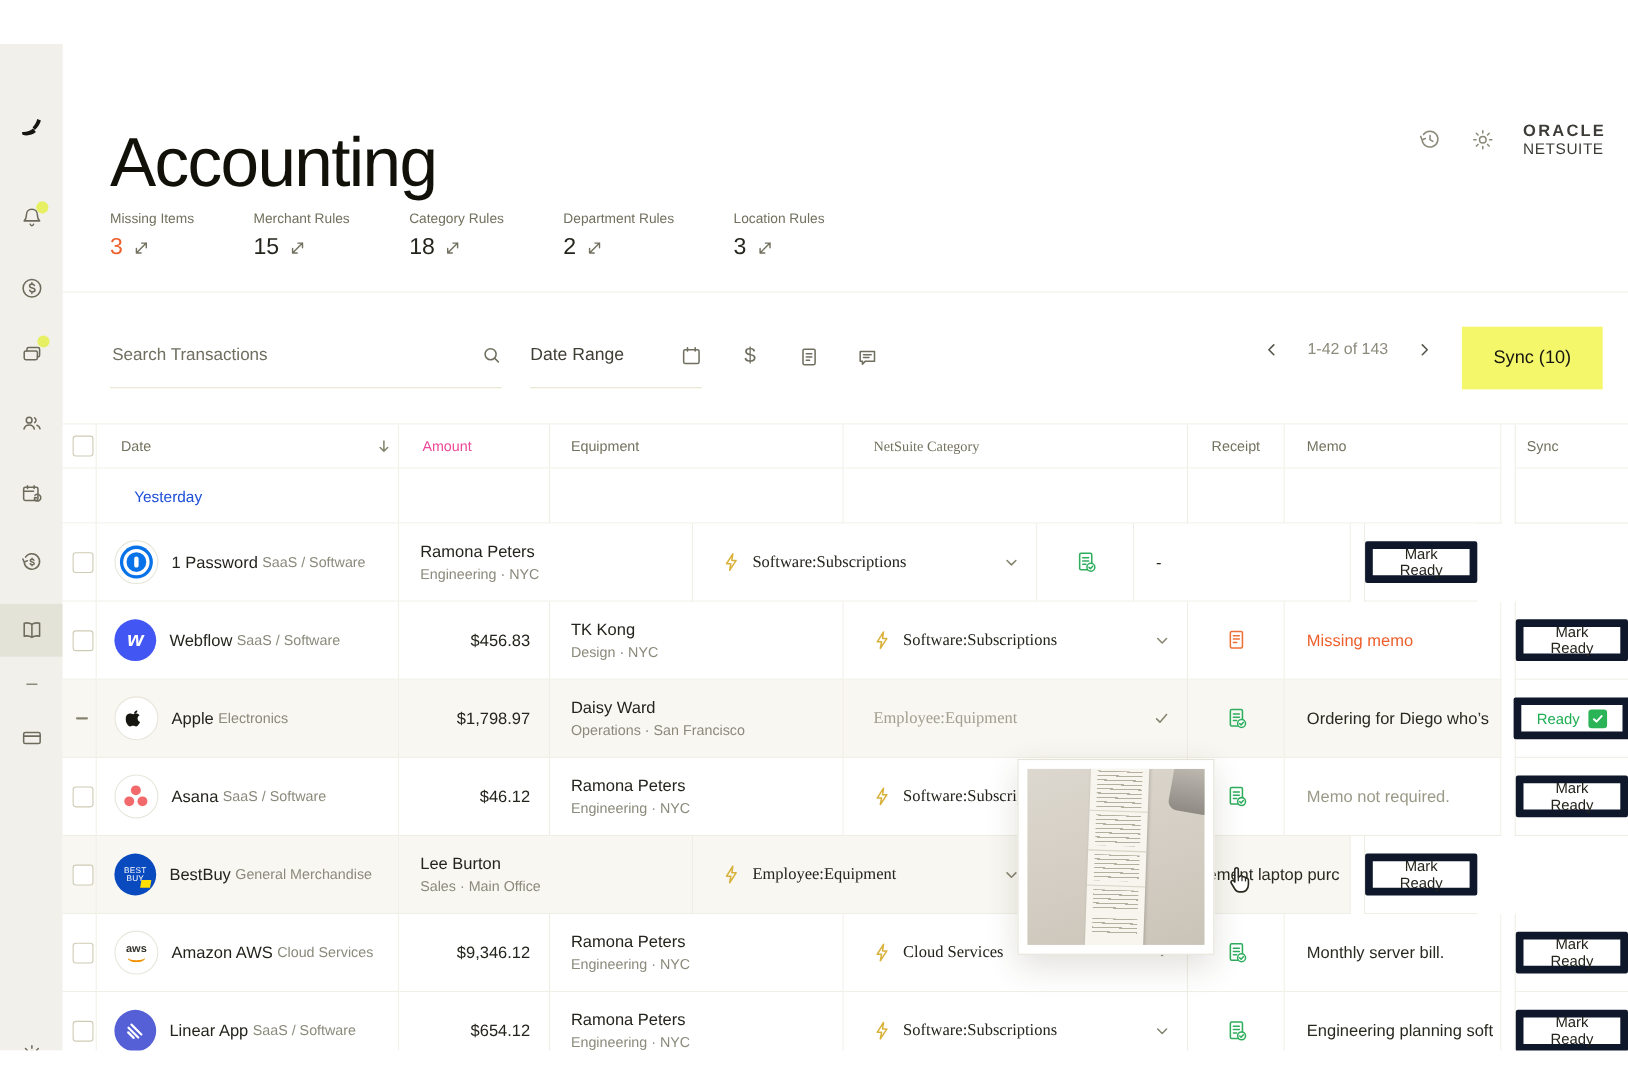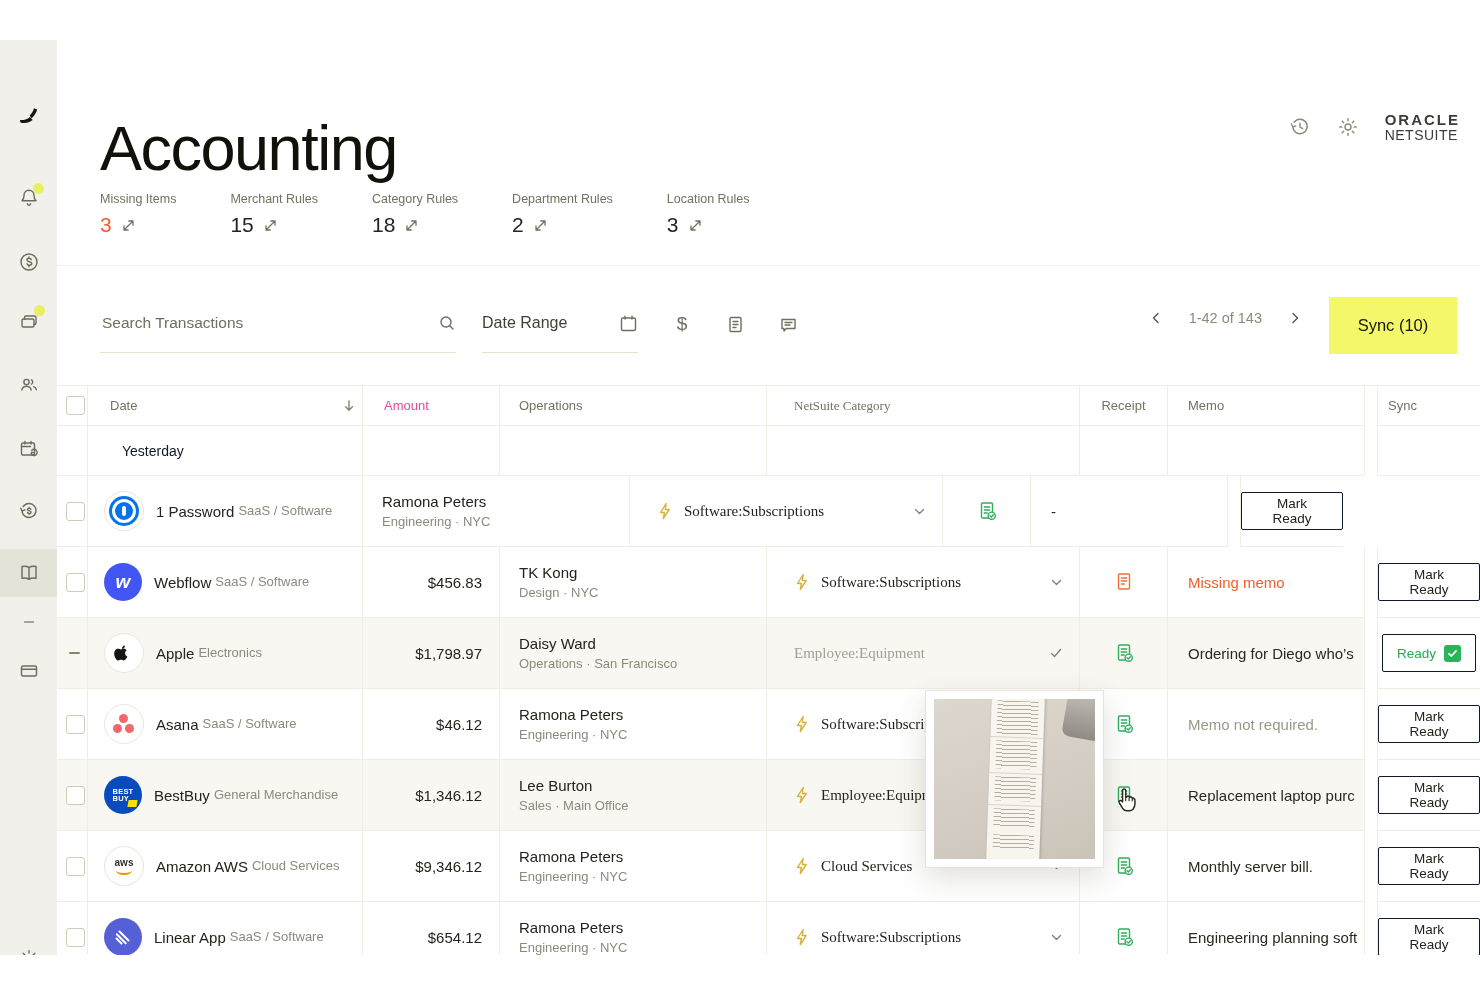--- a/index.html
+++ b/index.html
@@ -60,51 +60,51 @@
   .c-category{width:313px;padding-left:27px;padding-right:16px;gap:11px;cursor:pointer;font-family:Liberation Serif, serif;}
   .c-receipt{width:88px;justify-content:center;}
   .c-memo{width:197px;padding-left:20px;font-size:15px;color:#2a2920;white-space:nowrap;overflow:hidden;}
   .c-gap{width:12px;border:0;background:#fff;}
   .c-sync{width:103px;justify-content:center;border-left:1px solid #efeee4;}
   .thead{height:40px;border-top:1px solid #eeede3;}
   .thead .cell{font-size:13px;color:#73725f;}
   .thead .c-receipt{justify-content:center;}
   .thead .c-memo{color:#73725f;}
   .grouprow{height:50px;}
-  .group-label{font-size:14px;color:#0f172a;padding-left:34px;}
+  .group-label{font-size:14px;color:#1d4ed8;padding-left:34px;}
   .datarow .cell{height:71px;}
   .shade .cellbg{background:#f8f7f2;}
   .checkbox{width:17px;height:17px;border:1px solid #cfccb6;border-radius:3px;background:#fff;cursor:pointer;}
   .dash-mark{width:11px;height:2px;background:#85846f;border-radius:1px;margin-left:3px;}
   .mtext{display:flex;flex-direction:row;gap:4px;}
   .mname{font-size:15px;color:#24231c;}
   .msub{font-size:13px;color:#8b8a7c;}
   .cat-text{font-size:15px;color:#24231c;white-space:nowrap;overflow:hidden;}
   .cat-text.confirmed{color:#a19f90;}
   .cat-end{margin-left:auto;display:flex;align-items:center;}
   .bolt-ic{stroke:#d9b23c;fill:none;stroke-width:1.4;stroke-linejoin:round;flex-shrink:0;}
   .chevdn{stroke:#85846f;fill:none;stroke-width:1.4;stroke-linecap:round;stroke-linejoin:round;}
   .doc-green{stroke:#2fae5e;}.doc-orange{stroke:#ef7036;}
   .receipt-wrap{position:relative;display:flex;cursor:pointer;}
   .btn-ready{display:flex;align-items:center;justify-content:center;gap:8px;height:38px;padding:0 14px;
-    background:#fff;border:1px solid #0f172a;border-radius:2px;font-size:13.5px;color:#24231c;
+    background:#fff;border:7px solid #0f172a;border-radius:2px;font-size:13.5px;color:#24231c;
     font-family:"Liberation Sans",sans-serif;cursor:pointer;}
   .btn-ready.is-ready span{color:#1fae53;font-weight:500;}
   .ready-check{width:17px;height:17px;border-radius:3px;background:#2bb457;display:flex;align-items:center;justify-content:center;}
 
   
   .logo{width:38px;height:38px;border-radius:50%;flex-shrink:0;position:relative;display:flex;align-items:center;justify-content:center;}
   .logo-ring{background:#fff;border:1px solid #e8e6db;}
   .lg-1p-outer{width:30px;height:30px;border-radius:50%;background:#0873e8;display:flex;align-items:center;justify-content:center;}
   .lg-1p-ring{width:18px;height:18px;border-radius:50%;border:3px solid #fff;display:flex;align-items:center;justify-content:center;}
   .lg-1p-slot{width:4px;height:10px;background:#fff;border-radius:2px;}
   .logo-webflow{background:#4256f4;}
   .logo-webflow span{color:#fff;font-size:19px;font-weight:700;font-style:italic;}
   .logo-bestbuy{background:#0a4abf;overflow:hidden;}
-  .bb-txt{color:#fff;font-size:7.5px;font-weight:700;line-height:7.5px;letter-spacing:.2px;}
+  .bb-txt{color:#fff;font-size:7.5px;font-weight:400;line-height:7.5px;text-align:center;letter-spacing:.2px;}
   .bb-tag{position:absolute;right:5px;bottom:7px;width:9px;height:7px;background:#ffe000;transform:skewX(-10deg);}
   .logo-linear{background:#5560d6;}
   .asana-dot{position:absolute;width:9px;height:9px;border-radius:50%;background:#f2696b;}
   .aws-txt{font-size:10px;font-weight:700;color:#33322c;line-height:9px;}
   .aws-smile{width:16px;height:7px;border-bottom:2px solid #f29100;border-radius:50%;margin-top:-1px;}
 
   
   .receipt-popup{position:absolute;left:925px;top:690px;width:179px;height:178px;background:#fff;
     border:1px solid #e6e4d8;box-shadow:0 10px 28px rgba(60,55,30,.16);box-sizing:border-box;padding:8px;z-index:20;}
   .photo{position:relative;width:100%;height:100%;background:linear-gradient(160deg,#ddd8cf 0%,#d3cdc3 55%,#c9c3b8 100%);overflow:hidden;}
@@ -312,21 +312,21 @@
       <div class="cell c-merchant colline" style="padding-left:22px">
         <span>Date</span>
         <svg width="14" height="14" viewBox="0 0 14 14" class="chevdn" style="margin-left:auto;margin-right:6px">
             <path d="M7 2v9M3.6 7.8 7 11.2 10.4 7.8"></path>
           </svg>
       </div>
       <div class="cell c-amount colline" style="justify-content:flex-start;padding-left:21px;font-size:13px;color:#ec4899">
           <span>Amount</span>
         </div>
       <div class="cell c-cardholder colline" style="justify-content:center">
-          <span>Operations</span>
+          <span>Equipment</span>
         </div>
       <div class="cell c-category colline">
           <span>NetSuite Category</span>
         </div>
       <div class="cell c-receipt colline">
           <span>Receipt</span>
         </div>
       <div class="cell c-memo colline">
           <span>Memo</span>
         </div>
@@ -570,23 +570,20 @@
       <div class="cell c-merchant colline cellbg">
         <span class="logo logo-bestbuy">
             <span class="bb-txt">BEST<br>BUY</span>
             <span class="bb-tag"></span>
           </span>
         <span class="mtext">
             <span class="mname">BestBuy</span>
             <span class="msub">General Merchandise</span>
           </span>
       </div>
-      <div class="cell c-amount colline cellbg">
-          <span>$1,346.12</span>
-        </div>
       <div class="cell c-cardholder colline cellbg">
           <span class="mname">Lee Burton</span>
           <span class="msub">Sales · Main Office</span>
         </div>
       <div class="cell c-category colline cellbg">
         <svg width="16" height="18" viewBox="0 0 16 18" class="bolt-ic">
             <path d="M9.2 1.5 3.5 10.5h3.9L6.3 16.5l5.9-9h-3.9z"></path>
           </svg>
         <span class="cat-text">Employee:Equipment</span>
         <span class="cat-end">

